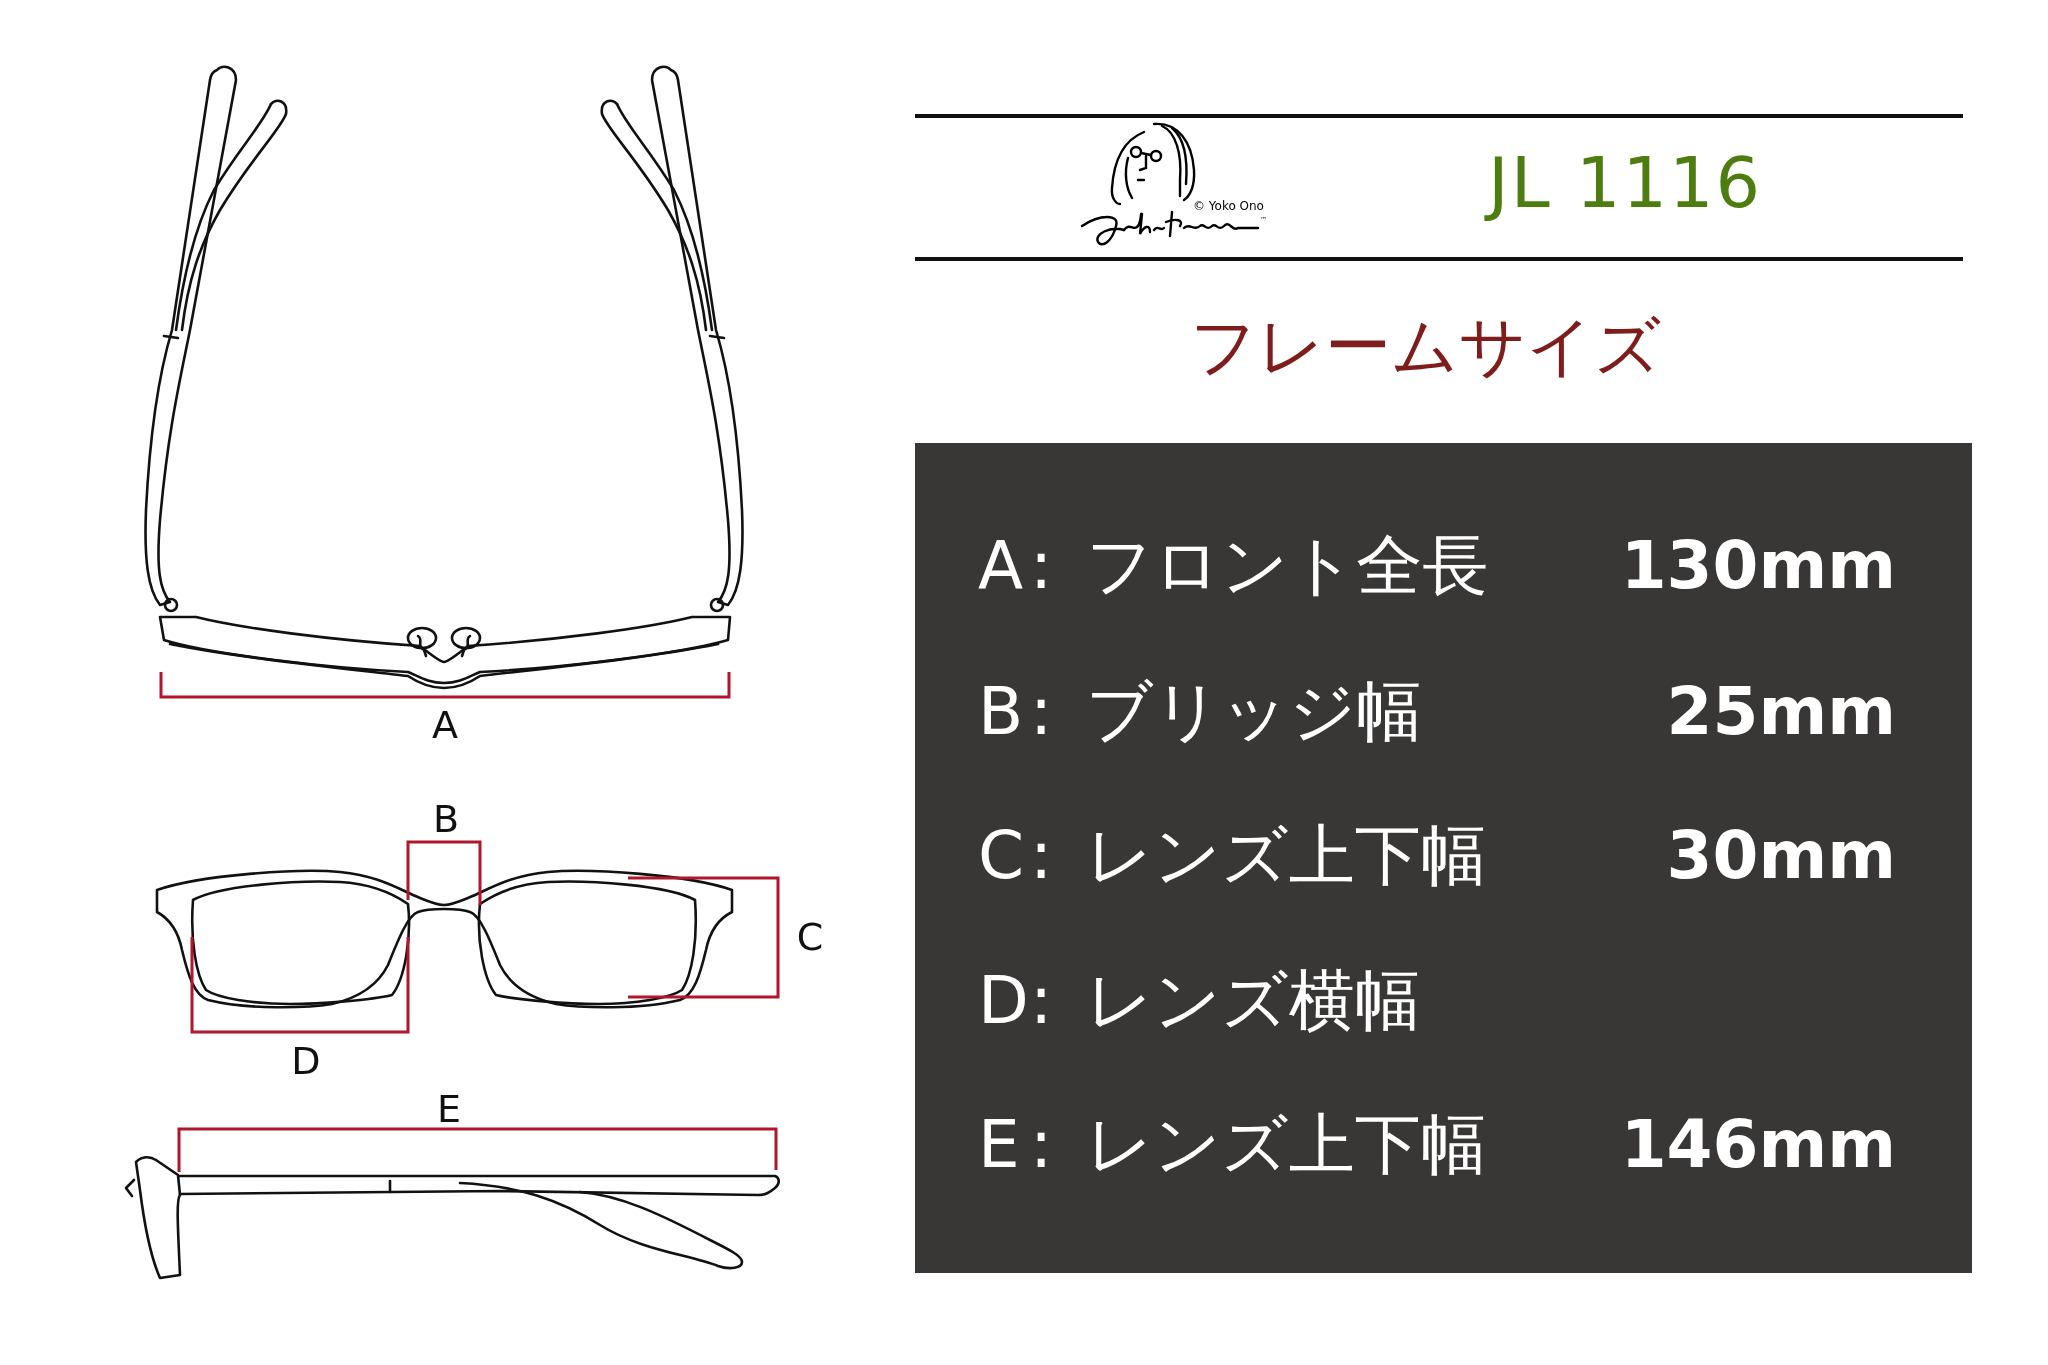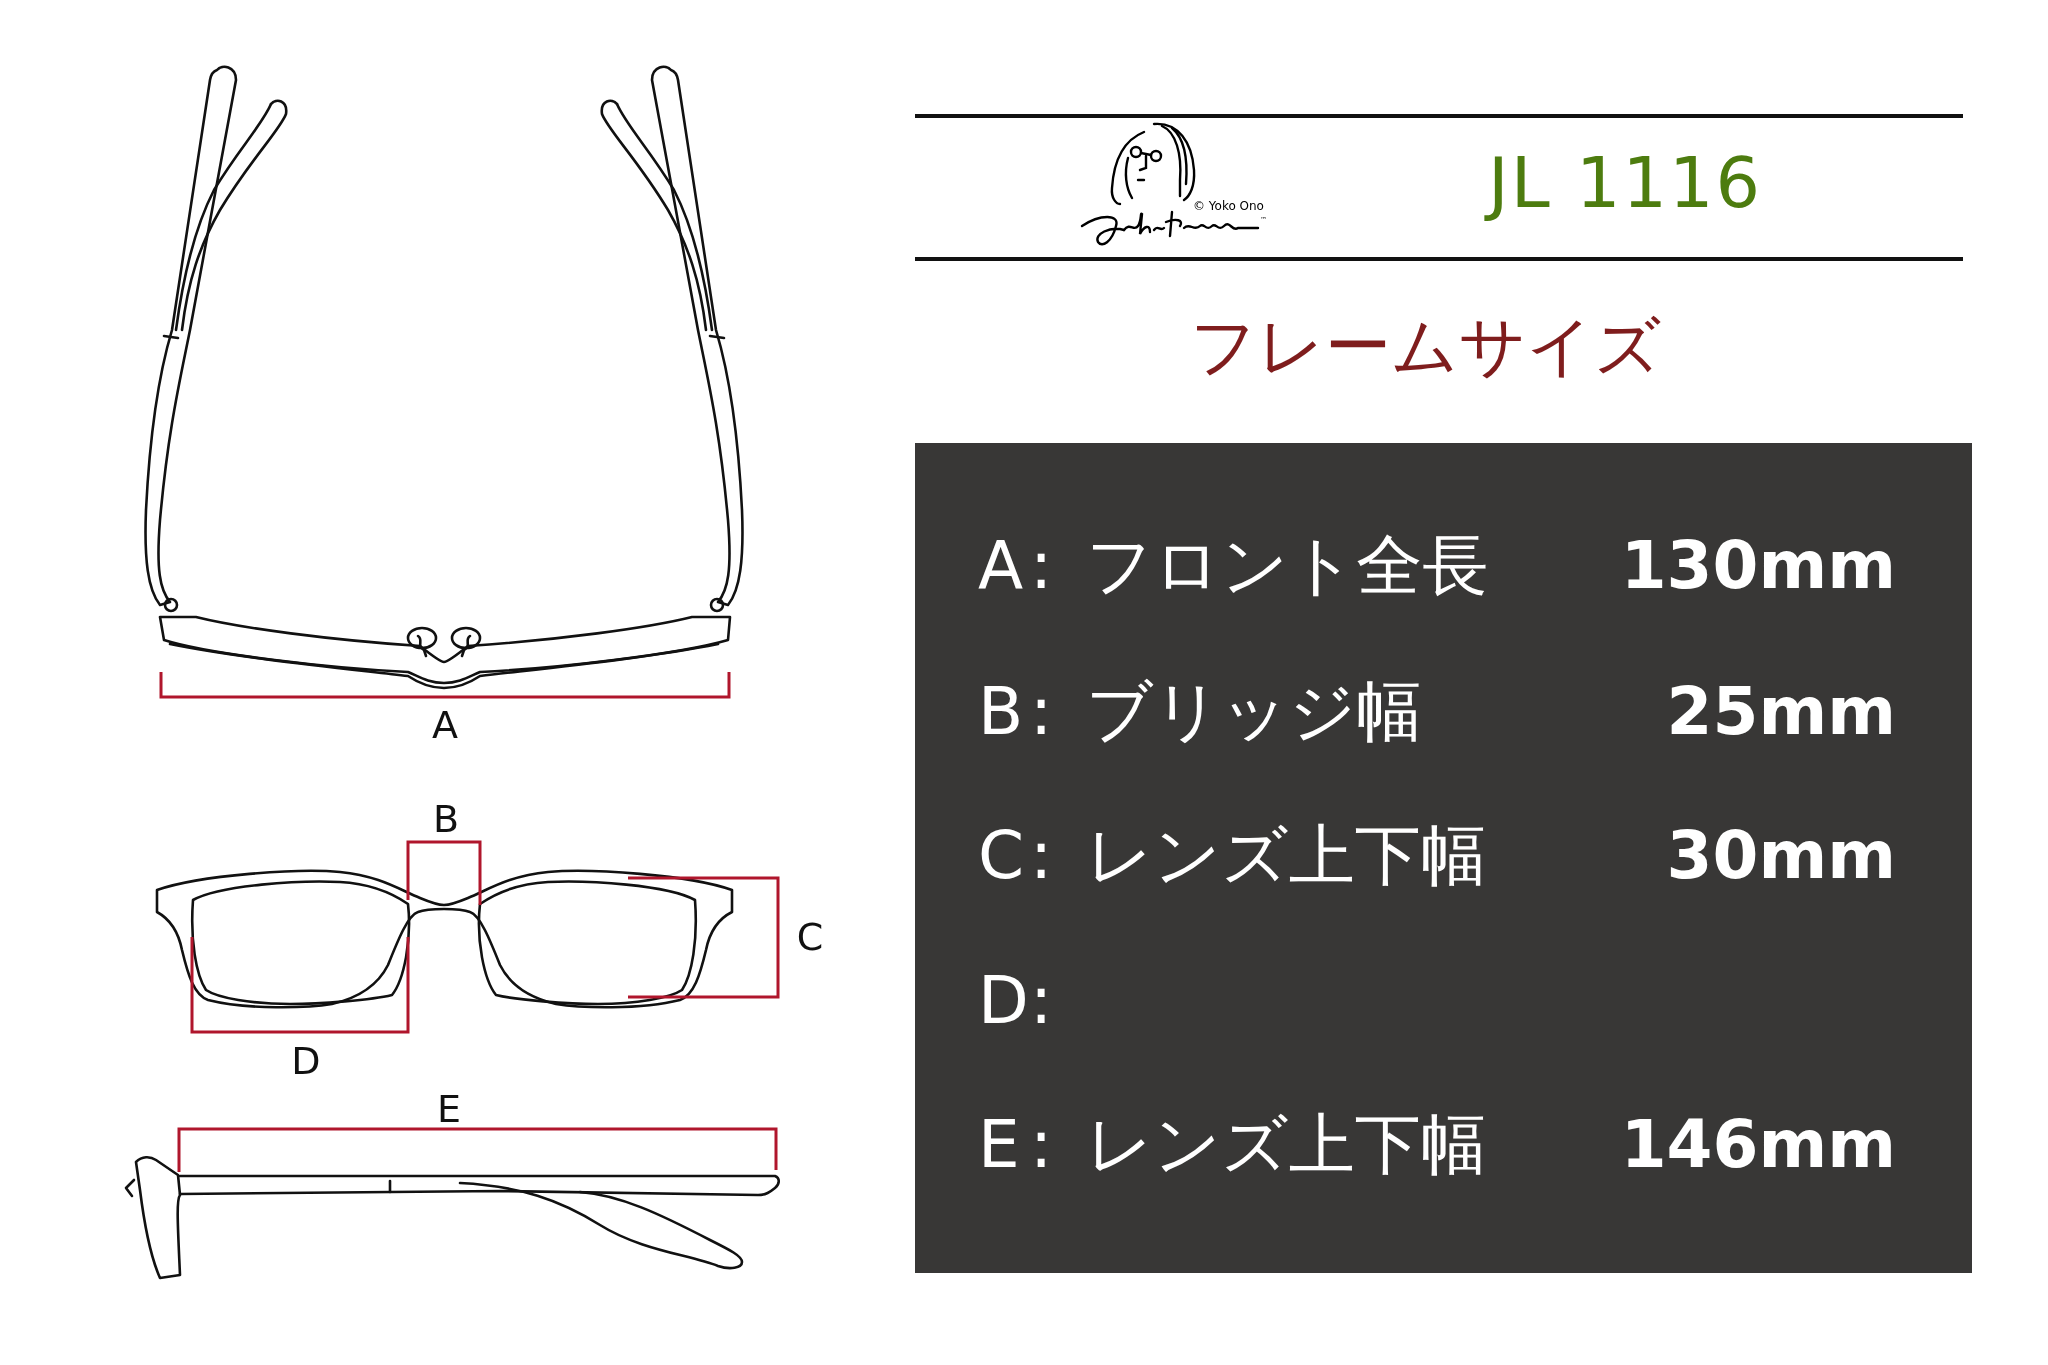--- a/index.html
+++ b/index.html
@@ -155,20 +155,21 @@
   </div>
   <div class="spec-row" style="top:373px;">
     <span class="key">C</span>
     <span class="colon">:</span>
     <span class="name">レンズ上下幅</span>
     <span class="val">30mm</span>
   </div>
   <div class="spec-row" style="top:518px;">
     <span class="key">D</span>
     <span class="colon">:</span>
+    <span class="name">レンズ横幅</span>
   </div>
   <div class="spec-row" style="top:662px;">
     <span class="key">E</span>
     <span class="colon">:</span>
     <span class="name">レンズ上下幅</span>
     <span class="val">146mm</span>
   </div>
 </div>
 
 </body></html>

